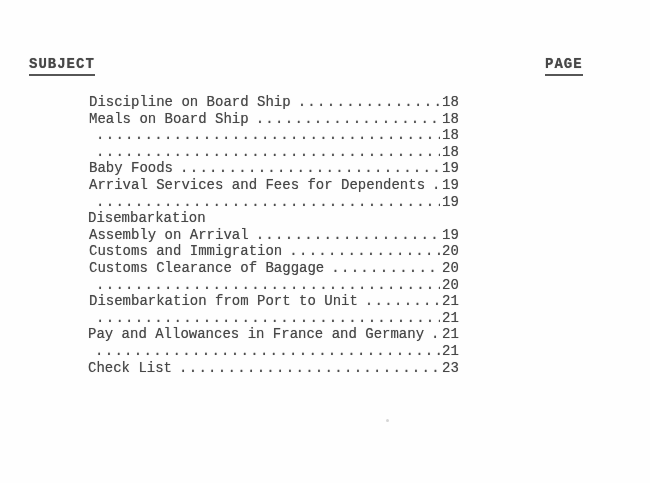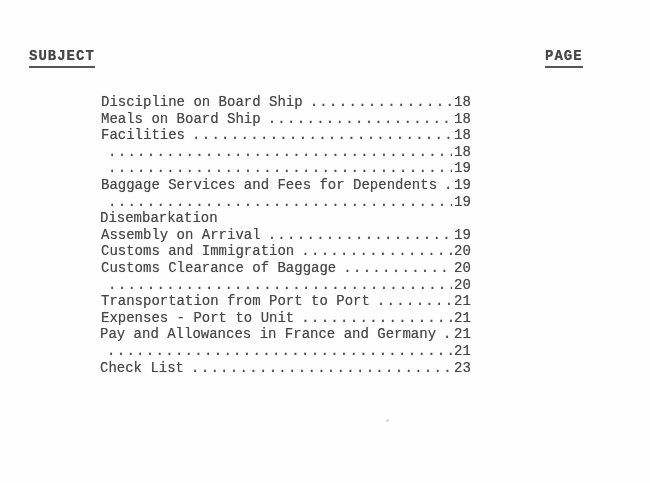--- a/index.html
+++ b/index.html
@@ -11,36 +11,36 @@
     position: relative;
     width: 650px;
     height: 483px;
     background: #fefefe;
     overflow: hidden;
     font-family: "Liberation Mono", "DejaVu Sans Mono", monospace;
     color: #474747;
   }
   .header-label {
     position: absolute;
-    top: 48px;
+    top: 56px;
     font-size: 14px;
     font-weight: bold;
     letter-spacing: 1px;
     padding-bottom: 2px;
     border-bottom: 2px solid #565656;
     text-shadow: 0 0 0.7px rgba(70,70,70,0.75);
     white-space: pre;
   }
   .subject-pos { left: 29px; }
   .page-pos   { left: 545px; text-align: right; }
 
   .toc-list {
     position: absolute;
     top: 94px;
-    left: 16px;
+    left: 4px;
     width: 540px;
   }
   .toc-row {
     display: flex;
     align-items: baseline;
     height: 16.6px;
     padding-right: 78px;
     font-size: 14px;
     white-space: pre;
     text-shadow: 0 0 0.7px rgba(75,75,75,0.6);
@@ -89,34 +89,34 @@
     <span class="toc-title">Discipline on Board Ship</span>
     <span class="toc-leader">..........................................................................................</span>
     <span class="toc-page">18</span>
   </div>
       <div class="toc-row lvl2">
     <span class="toc-title">Meals on Board Ship</span>
     <span class="toc-leader">..........................................................................................</span>
     <span class="toc-page">18</span>
   </div>
       <div class="toc-row lvl2">
-    <span class="toc-title">Facilities</span>
     <span class="toc-leader">..........................................................................................</span>
     <span class="toc-page">18</span>
   </div>
       <div class="toc-row lvl2">
     <span class="toc-leader">..........................................................................................</span>
     <span class="toc-page">18</span>
   </div>
       <div class="toc-row lvl2">
+    <span class="toc-title">Baby Foods</span>
     <span class="toc-leader">..........................................................................................</span>
     <span class="toc-page">19</span>
   </div>
       <div class="toc-row lvl2">
-    <span class="toc-title">Baggage Services and Fees for Dependents</span>
+    <span class="toc-title">Arrival Services and Fees for Dependents</span>
     <span class="toc-leader">..........................................................................................</span>
     <span class="toc-page">19</span>
   </div>
       <div class="toc-row lvl2">
     <span class="toc-leader">..........................................................................................</span>
     <span class="toc-page">19</span>
   </div>
       <div class="toc-row lvl1">
     <span class="toc-title">Disembarkation</span>
     <span class="toc-leader"></span>
@@ -135,26 +135,25 @@
       <div class="toc-row lvl2">
     <span class="toc-title">Customs Clearance of Baggage</span>
     <span class="toc-leader">..........................................................................................</span>
     <span class="toc-page">20</span>
   </div>
       <div class="toc-row lvl2">
     <span class="toc-leader">..........................................................................................</span>
     <span class="toc-page">20</span>
   </div>
       <div class="toc-row lvl2">
-    <span class="toc-title">Transportation from Port to Port</span>
+    <span class="toc-title">Disembarkation from Port to Unit</span>
     <span class="toc-leader">..........................................................................................</span>
     <span class="toc-page">21</span>
   </div>
       <div class="toc-row lvl2">
-    <span class="toc-title">Expenses - Port to Unit</span>
     <span class="toc-leader">..........................................................................................</span>
     <span class="toc-page">21</span>
   </div>
       <div class="toc-row lvl1">
     <span class="toc-title">Pay and Allowances in France and Germany</span>
     <span class="toc-leader">..........................................................................................</span>
     <span class="toc-page">21</span>
   </div>
       <div class="toc-row lvl1">
     <span class="toc-leader">..........................................................................................</span>

